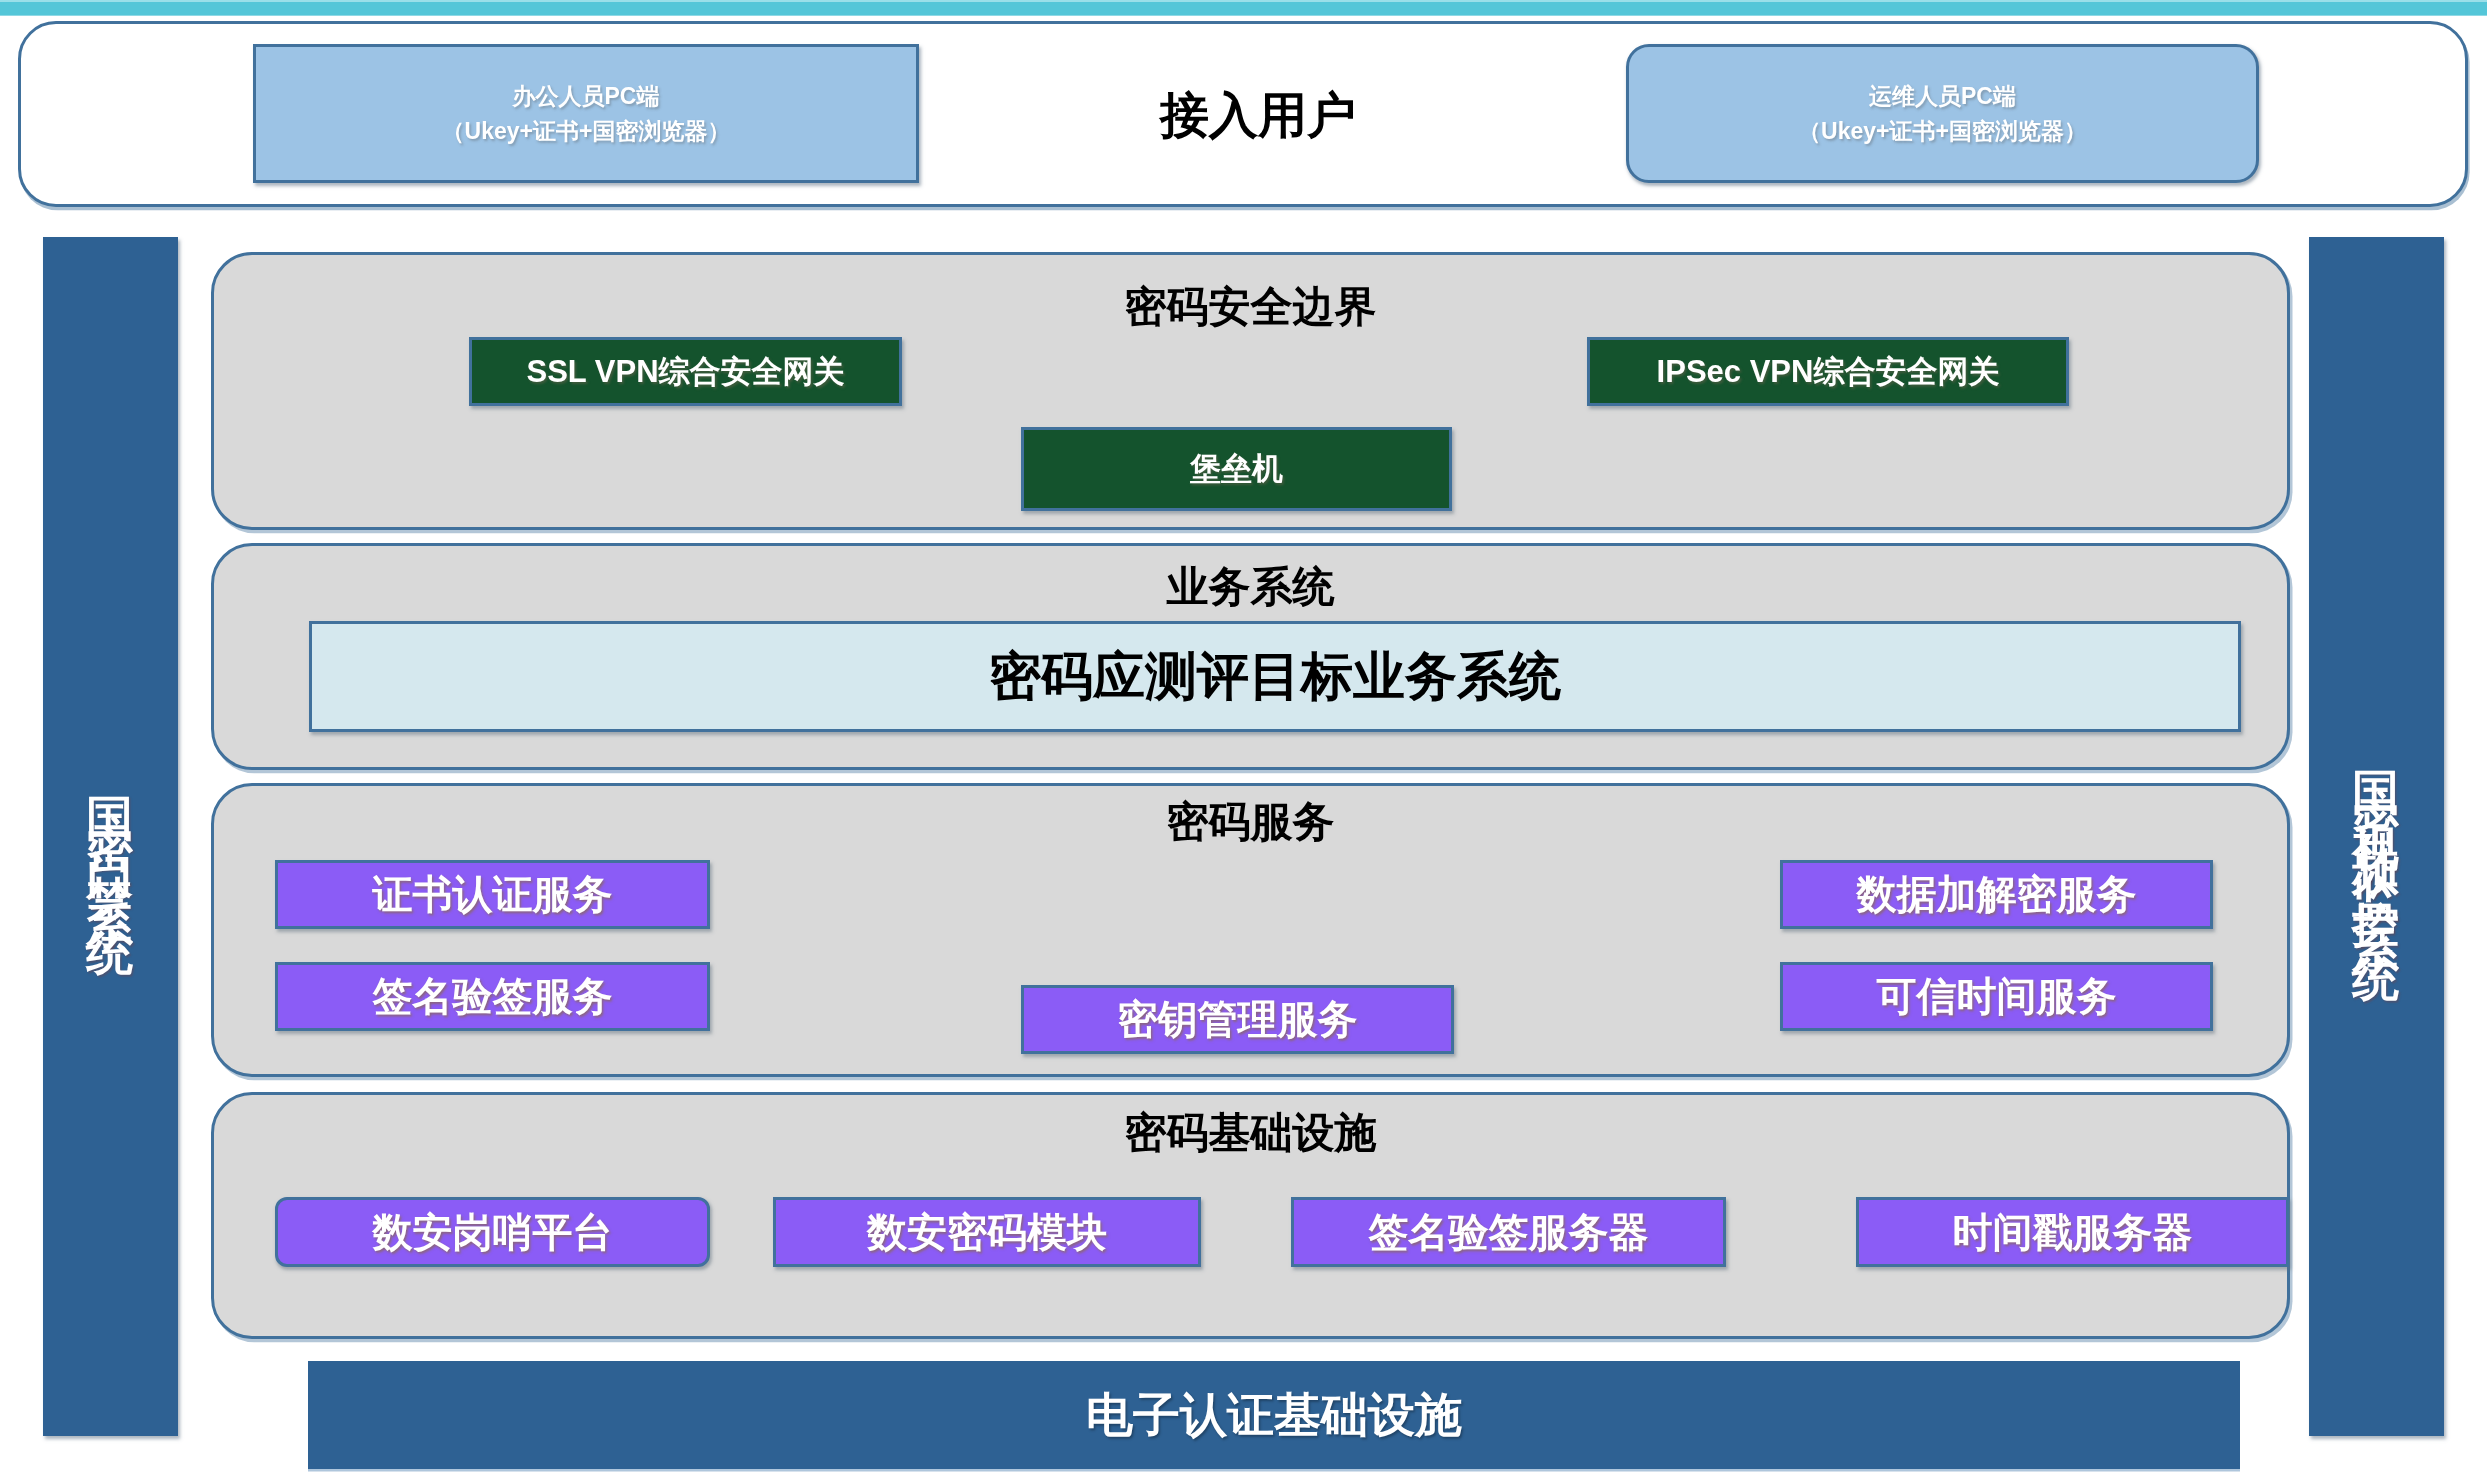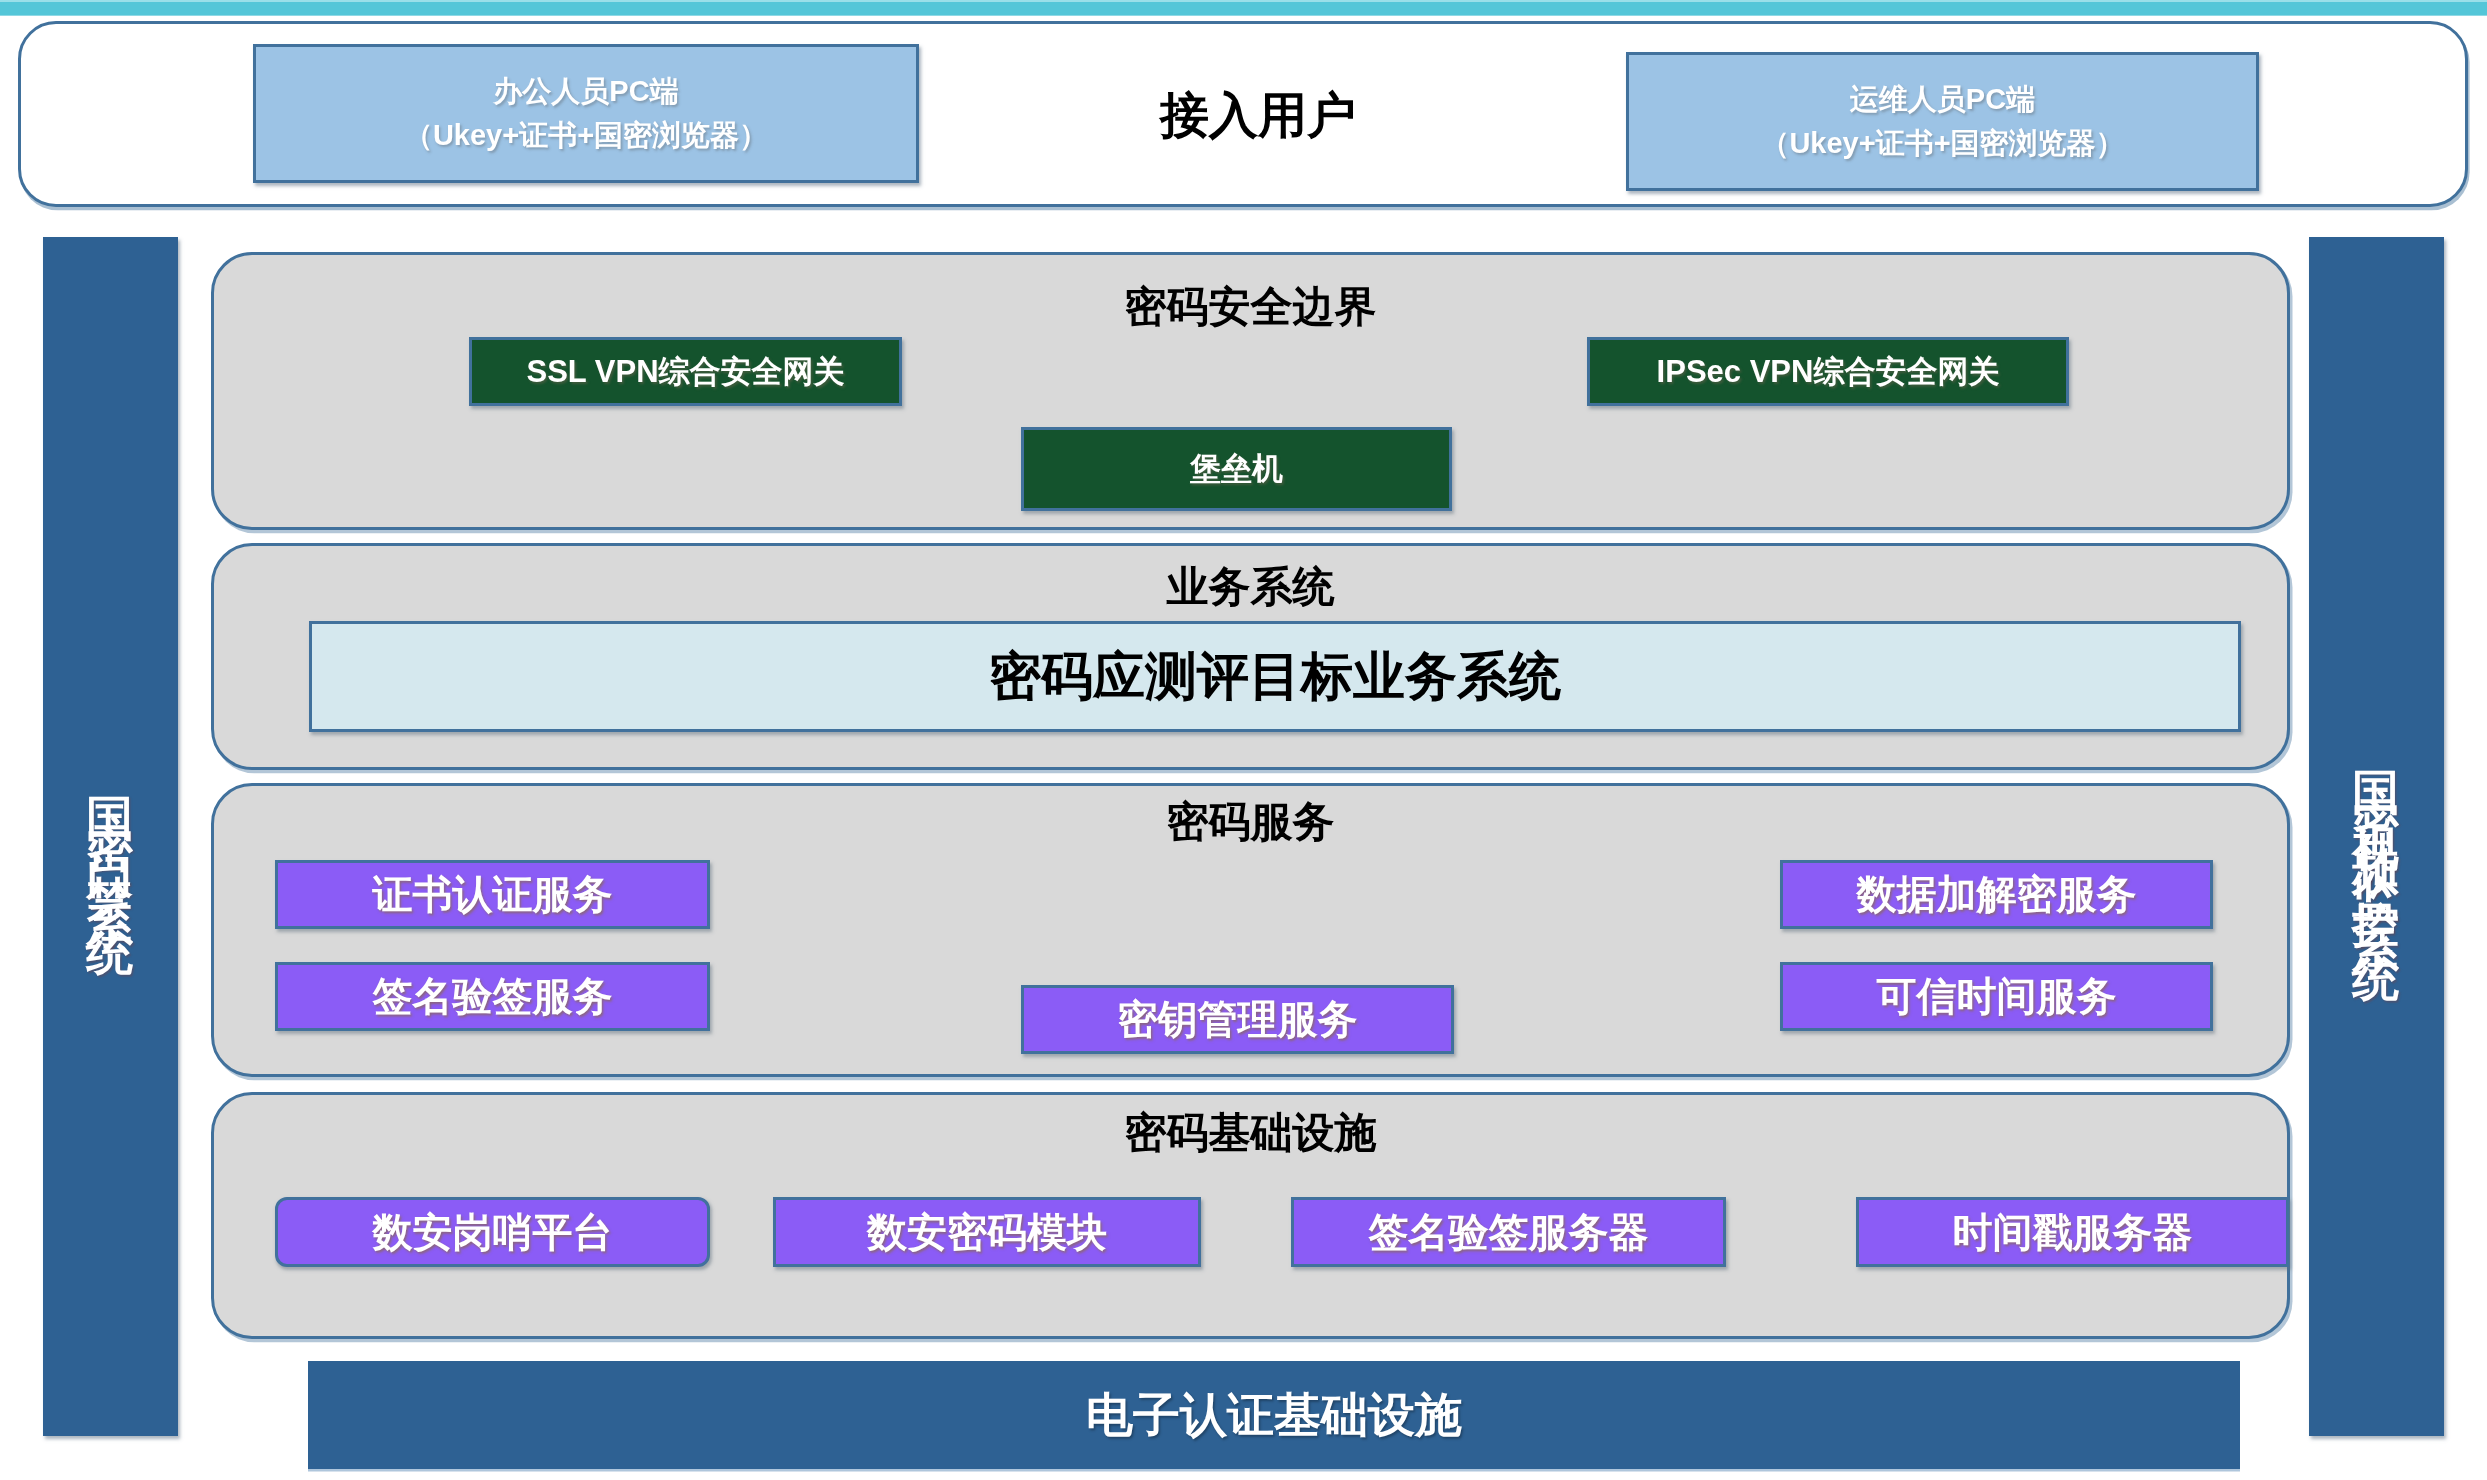--- a/index.html
+++ b/index.html
@@ -11,25 +11,25 @@
 
   
   .top-line{left:0;top:0;width:2487px;height:16.3px;background:#54C6D8;
     border-top:2.5px solid #9ADFE9;border-bottom:1.6px solid #8FD9E5;}
 
   
   .access-container{left:18px;top:21px;width:2450px;height:186px;background:#ffffff;
     border:3.3px solid #41719C;border-radius:38px;box-shadow:1.6px 3.3px 0 rgba(65,113,156,.45);}
 
   .pc-box{background:#9CC3E5;border:3.3px solid #41719C;color:#ffffff;font-weight:bold;
-    font-size:29px;line-height:1.5;display:flex;flex-direction:column;align-items:center;
+    font-size:23px;line-height:1.5;display:flex;flex-direction:column;align-items:center;
     justify-content:center;text-align:center;box-shadow:1.6px 2.5px 3.3px rgba(90,110,130,.5);
     text-shadow:1.6px 1.6px 2.5px rgba(80,80,80,.35);}
   .pc-box-left{left:253px;top:44px;width:666px;height:139px;}
-  .pc-box-right{left:1626px;top:52px;width:633px;height:139px;}
+  .pc-box-right{left:1626px;top:44px;width:633px;height:139px;border-radius:23px;}
 
   .access-title{left:931px;top:83px;width:654px;text-align:center;color:#000000;
     font-size:49px;font-weight:bold;}
 
   
   .side-bar{background:#2E6193;color:#ffffff;font-weight:bold;font-size:47px;
     display:flex;align-items:center;justify-content:center;
     box-shadow:1.6px 2.5px 3.3px rgba(90,110,130,.5);}
   .side-bar span{writing-mode:vertical-rl;text-orientation:upright;letter-spacing:26px;
     text-shadow:1.6px 1.6px 1.6px rgba(120,60,60,.35);}

